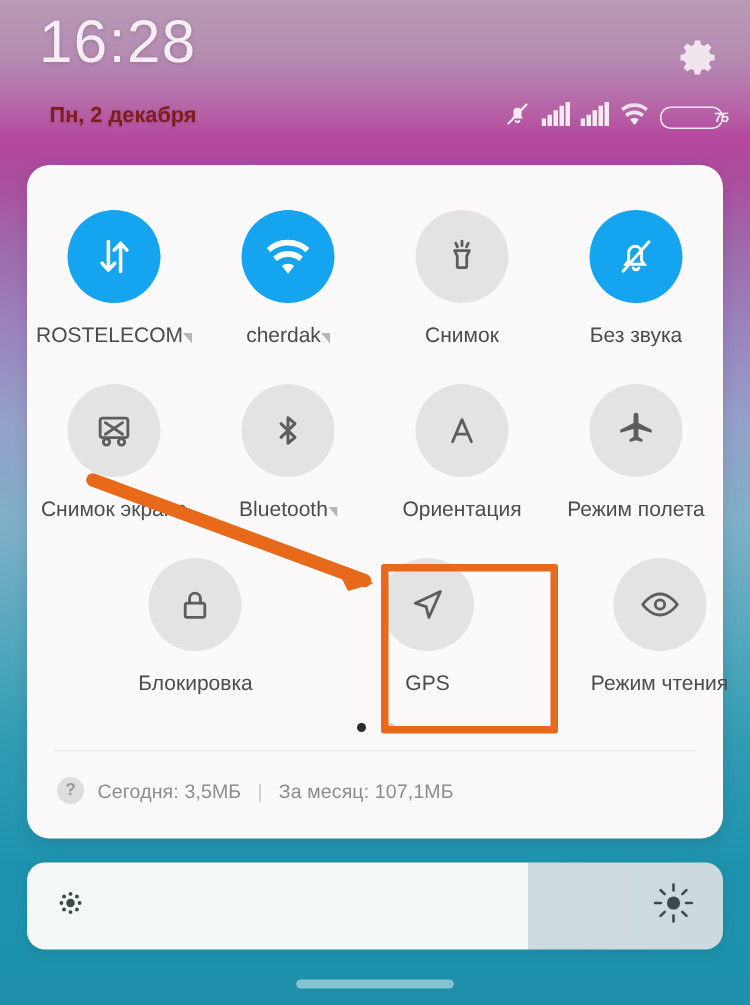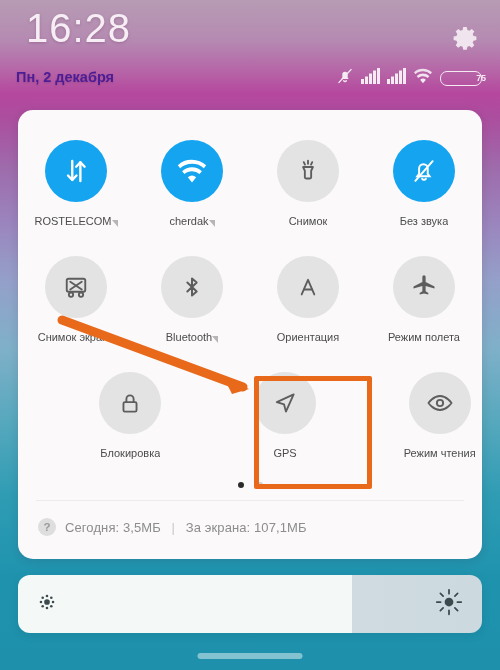--- a/index.html
+++ b/index.html
@@ -25,22 +25,22 @@
   }
   
   #statusbar { position:absolute; left:0; top:0; width:500px; height:105px; }
   #clock {
     position:absolute; left:26px; top:8px;
     font-size:40px; font-weight:300; color:#f7eef5;
     letter-spacing:1px; line-height:1;
     text-shadow:0 1px 3px rgba(90,40,80,.28);
   }
   #datetext {
-    position:absolute; left:16px; top:69px;
-    font-size:14.5px; font-weight:bold; color:#4c1d95;
+    position:absolute; left:33px; top:69px;
+    font-size:14.5px; font-weight:bold; color:#7f1d1d;
     text-shadow:0 1px 2px rgba(90,40,80,.25);
   }
   #gear { position:absolute; right:20px; top:25px; width:30px; height:30px; opacity:.92; }
   #sysicons {
     position:absolute; right:18px; top:68px;
     display:flex; align-items:center; gap:7px; height:20px;
   }
   .sysic { display:block; }
   .bat {
     width:28px; height:15px; border:1.7px solid #f4eaf2; border-radius:7px;
@@ -61,21 +61,21 @@
     flex:1 1 0; display:flex; flex-direction:column;
     align-items:center; justify-content:flex-start; padding-top:8px;
   }
   .circ {
     width:62px; height:62px; border-radius:50%;
     background:#e3e3e3; display:flex; align-items:center; justify-content:center;
     position:relative;
   }
   .circ.on { background:#14a4f0; }
   .tlabel {
-    margin-top:13px; font-size:11px; color:#4c4c4c;
+    margin-top:13px; font-size:14px; color:#4c4c4c;
     white-space:nowrap; display:flex; align-items:center; gap:0;
     max-width:116px; overflow:hidden;
   }
   .tlabel.clip { text-overflow:clip; }
   .caret {
     width:0; height:0; flex:0 0 auto;
     border-left:6px solid transparent; border-top:7px solid #b6b6b6;
     transform:translateY(2px);
   }
   
@@ -326,21 +326,21 @@
     <span class="dot"></span>
   </div>
 
   <div id="divider"></div>
 
   <div id="datarow">
     <span id="qmark">?</span>
     <span id="datatext">
       <span>Сегодня: 3,5МБ</span>
       <span class="sep">|</span>
-      <span>За экрана: 107,1МБ</span>
+      <span>За месяц: 107,1МБ</span>
     </span>
   </div>
 </div>
 
 <div id="bright" style="background: linear-gradient(90deg, rgb(244, 248, 247) 0%, rgb(244, 248, 247) 72%, rgb(207, 219, 224) 72%, rgb(204, 217, 223) 100%);">
   <span>
     <svg width="22" height="22" viewBox="0 0 24 24" fill="#3c4a4e">
       <circle cx="12" cy="12" r="3.1"></circle>
       <circle cx="12" cy="5.4" r="1.4"></circle>
         <circle cx="12" cy="18.6" r="1.4"></circle>

